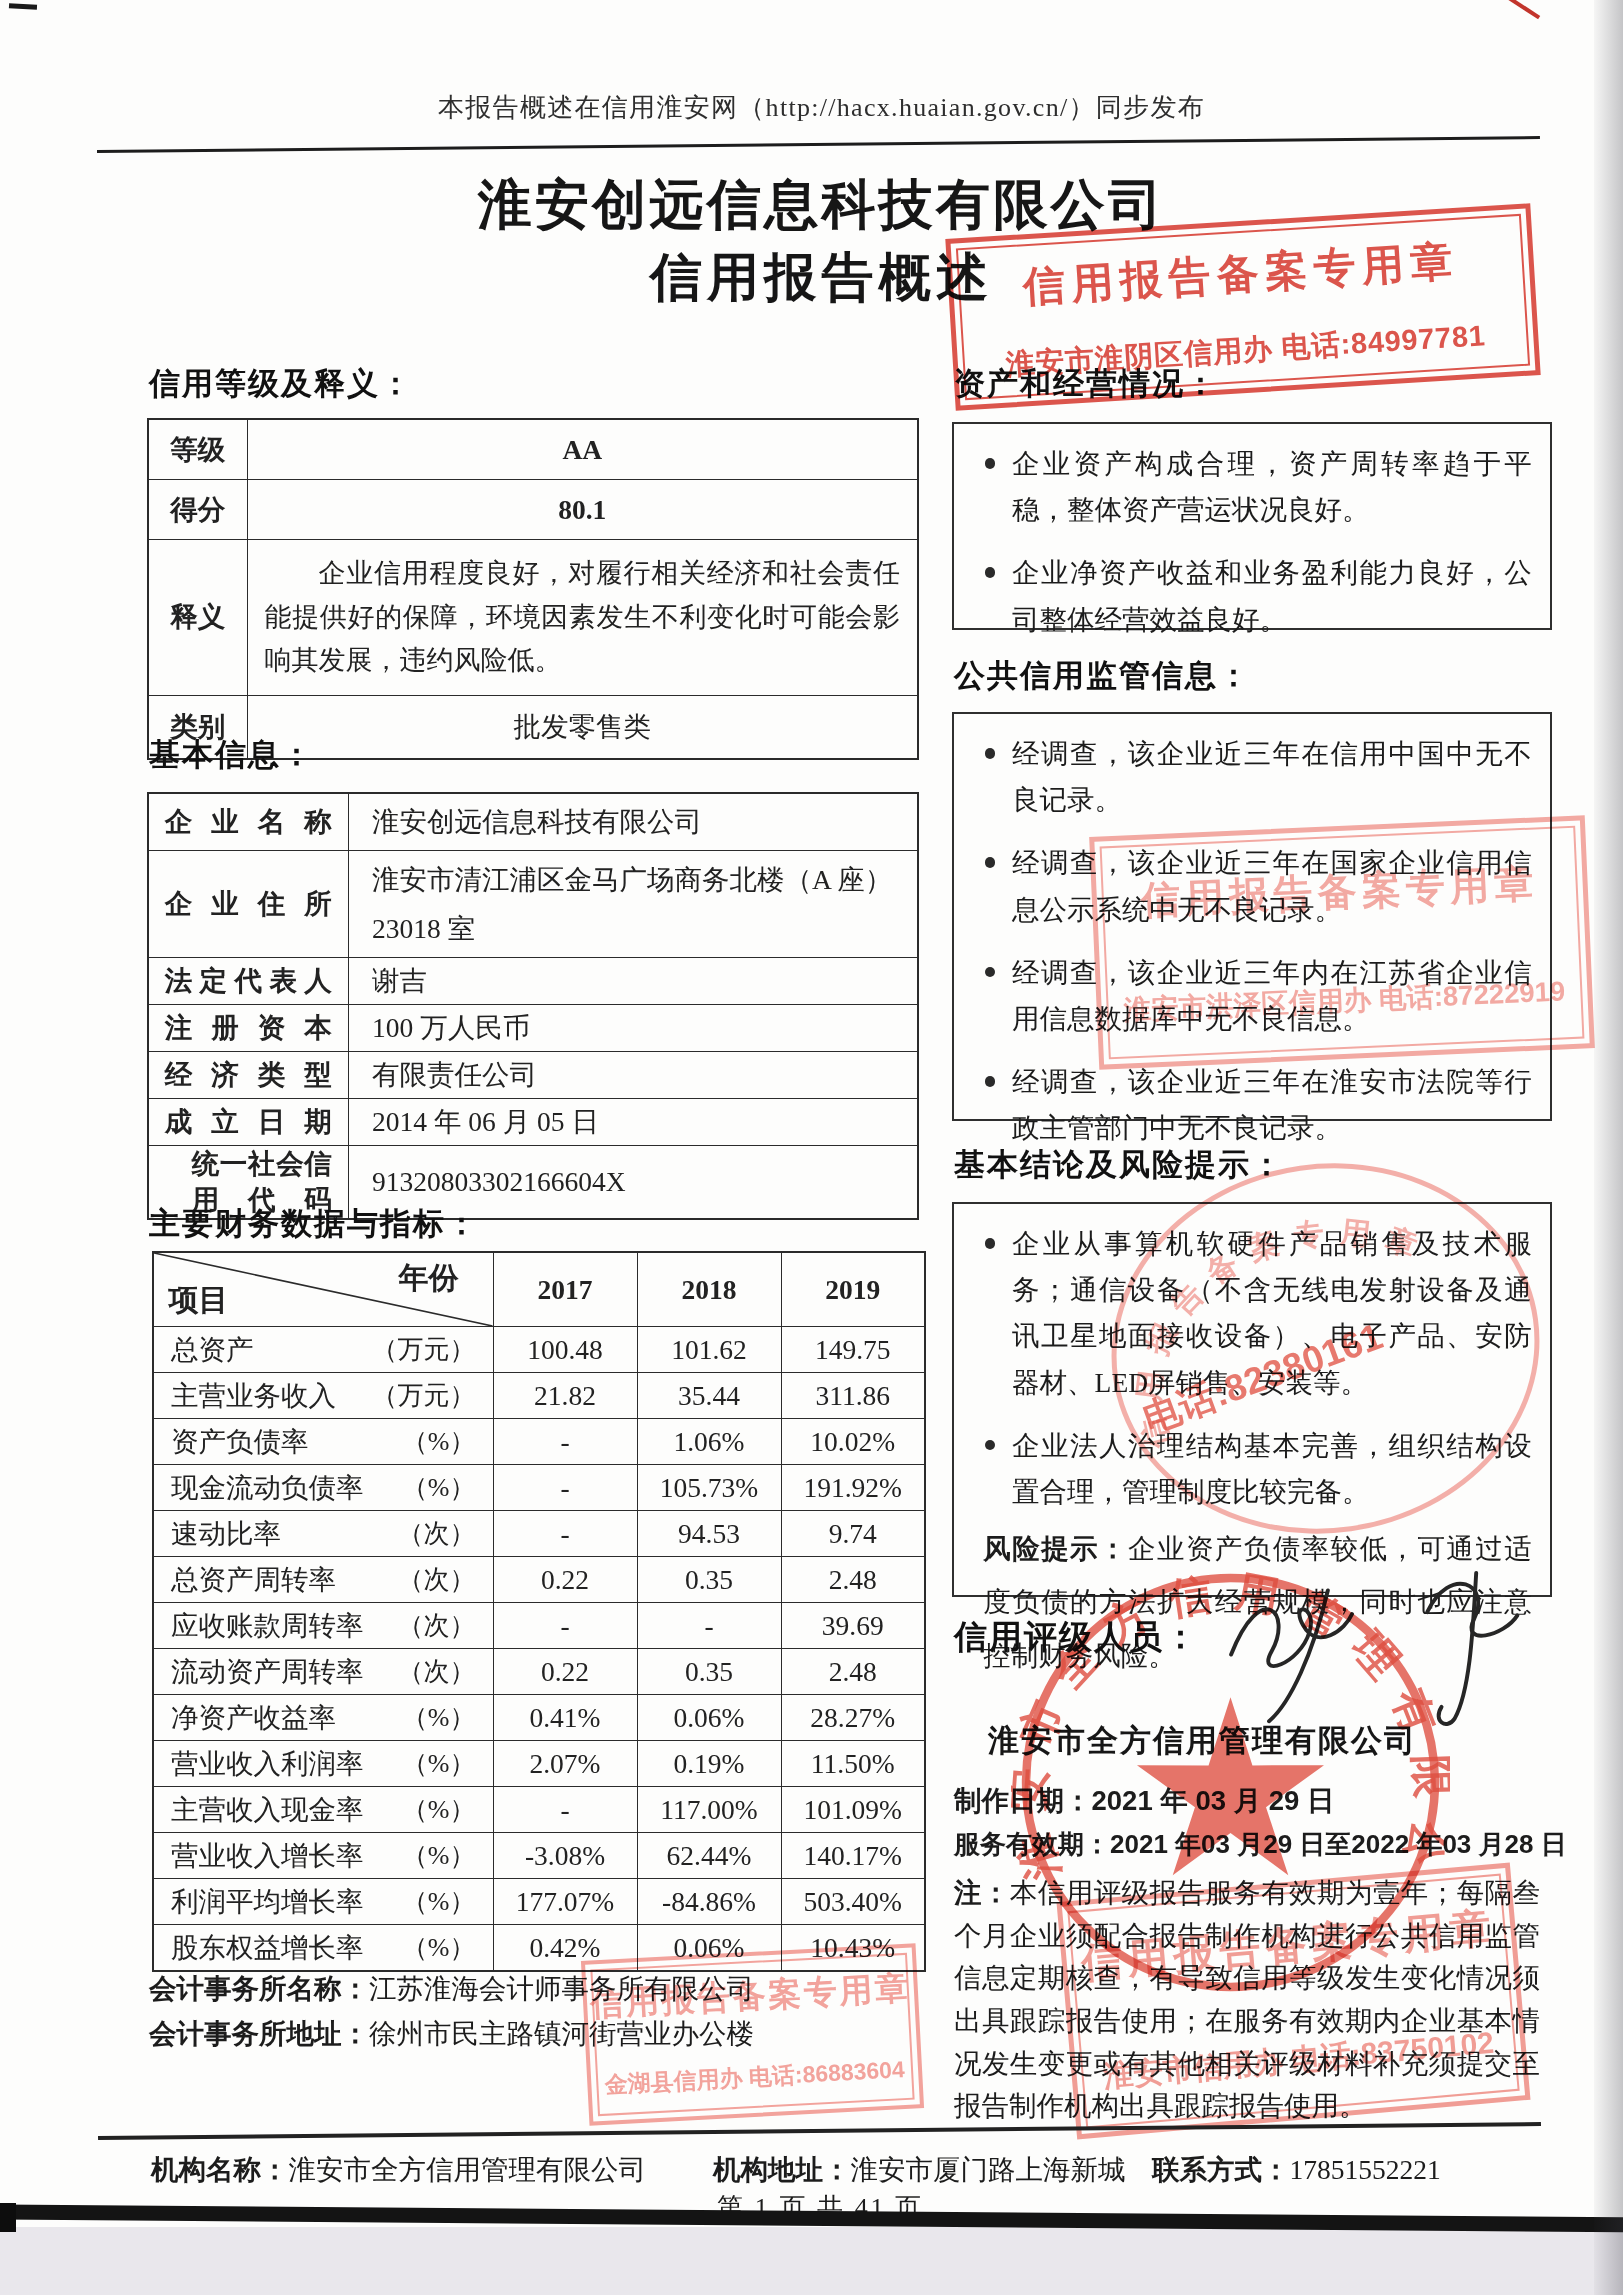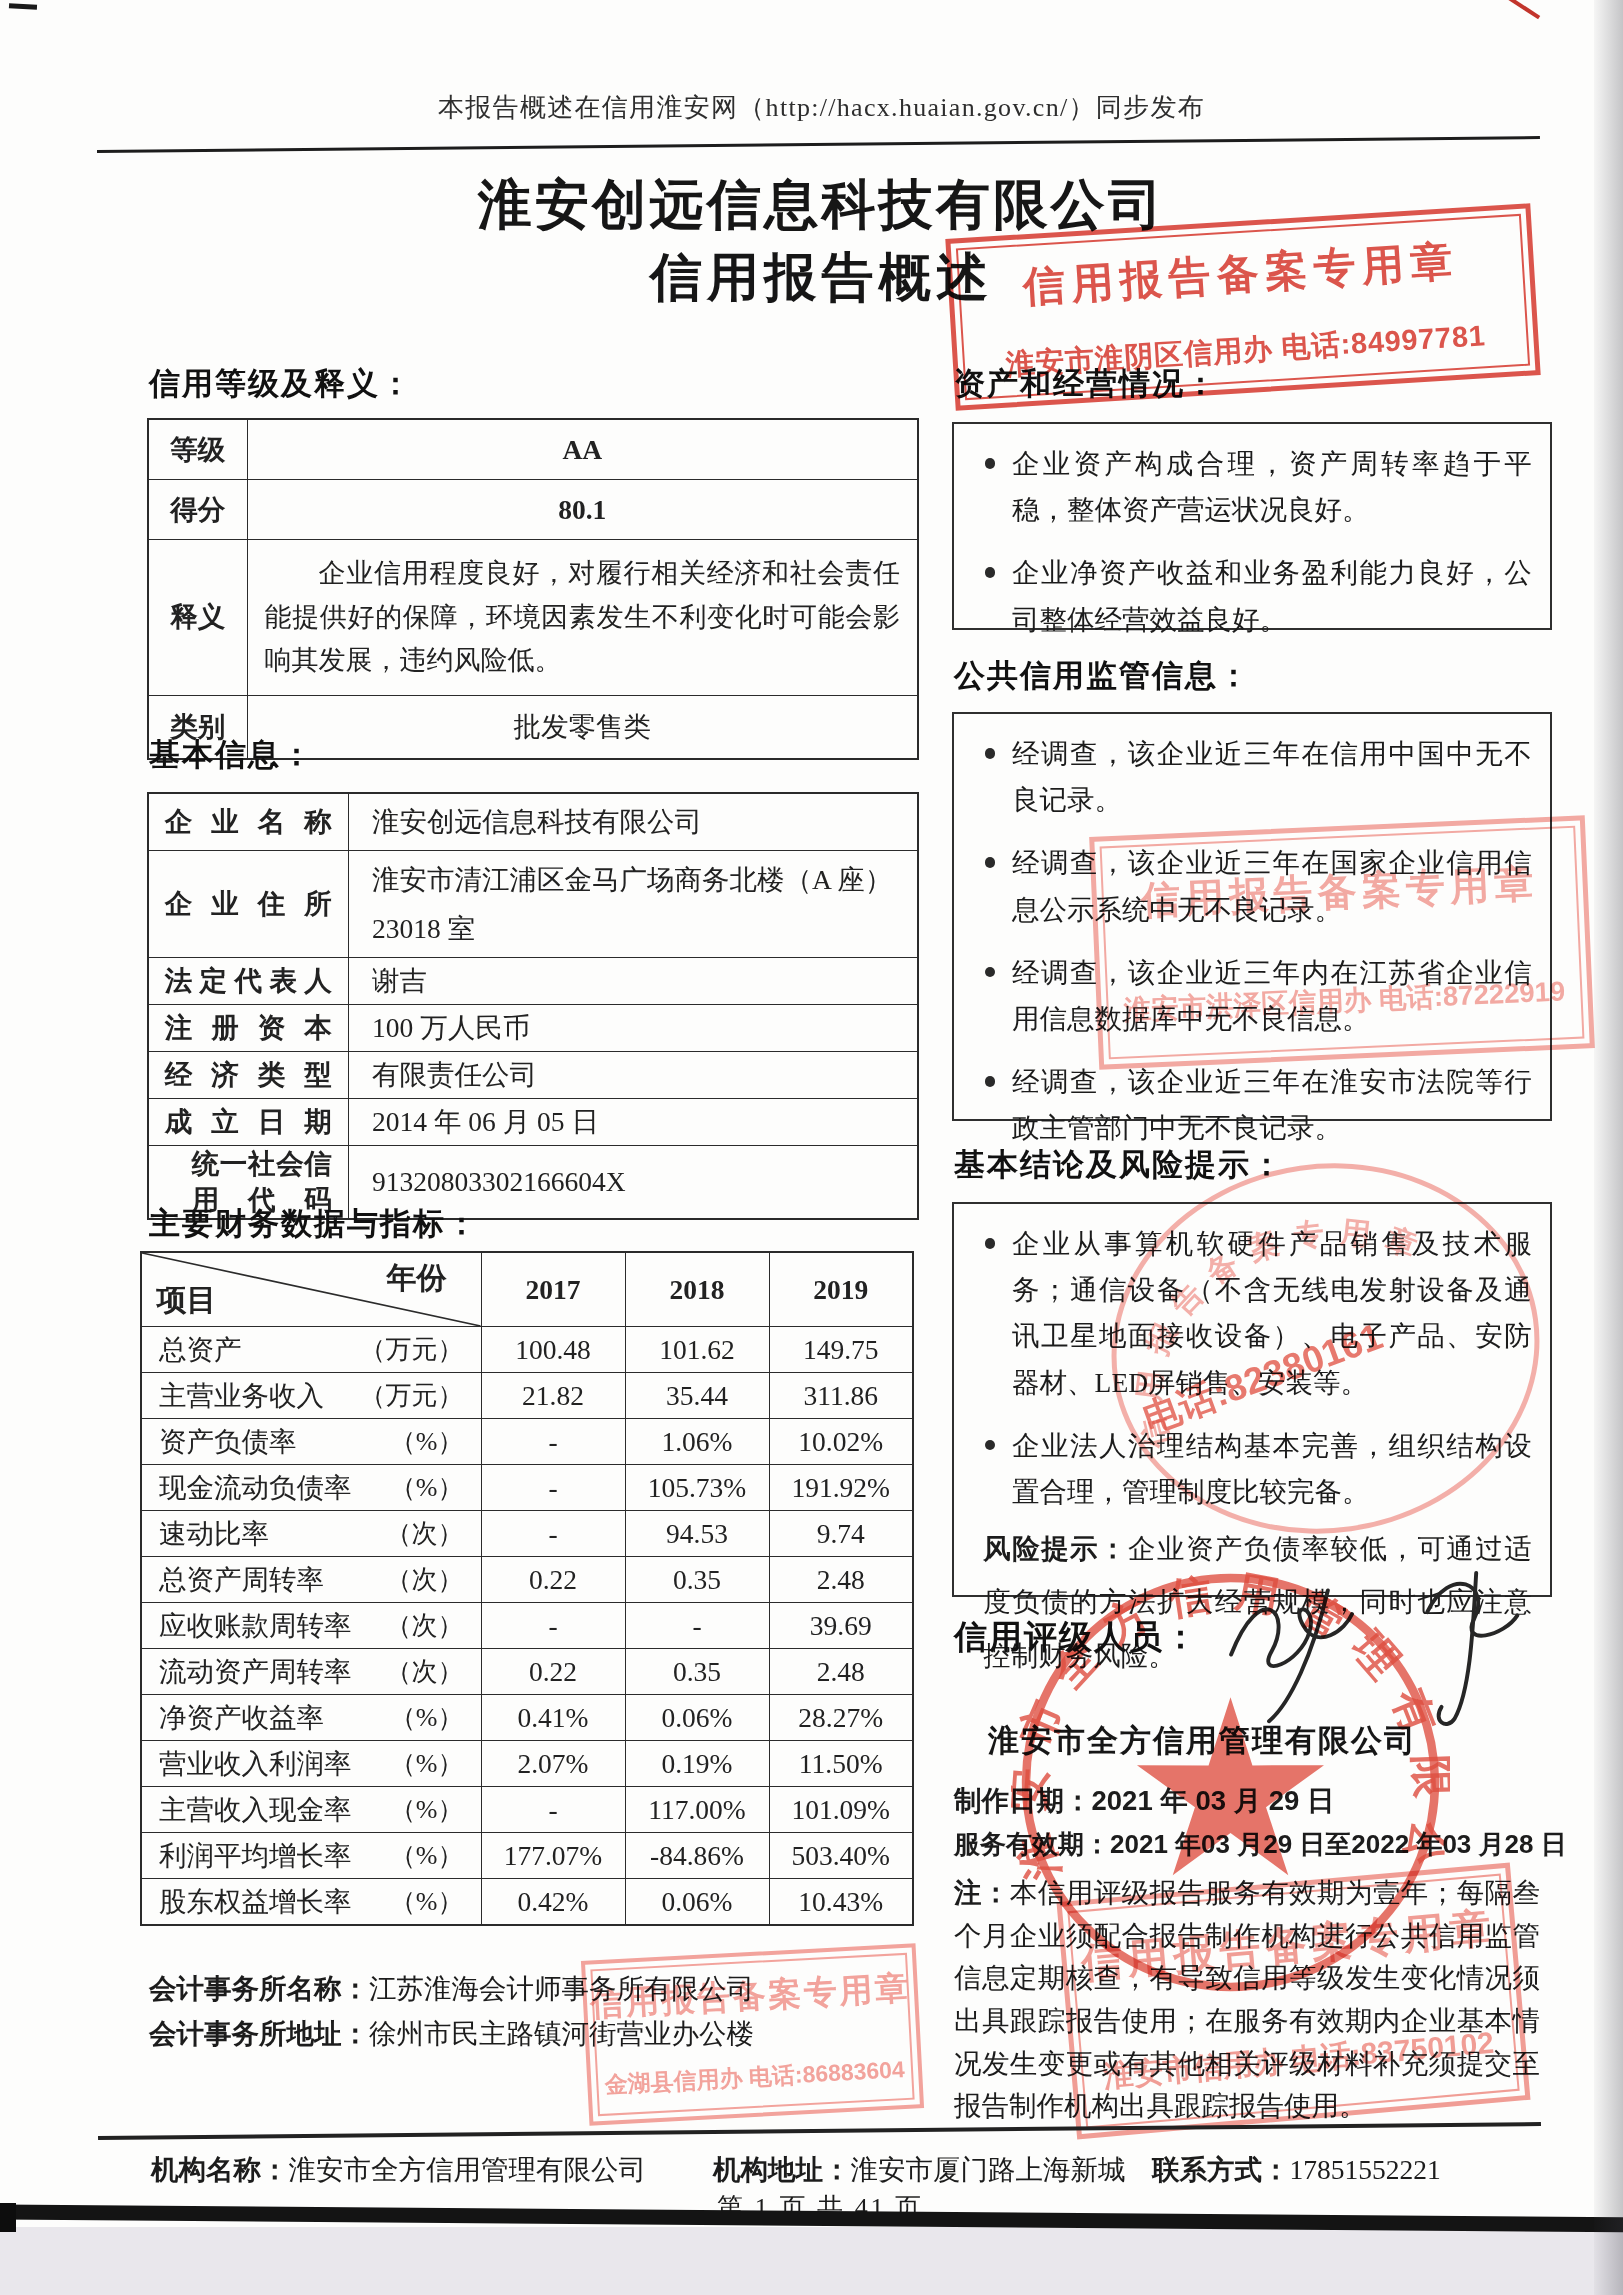--- a/index.html
+++ b/index.html
@@ -160,21 +160,21 @@
       <td class="t2lbl" style="height:50px;padding-left:27px;">
             <div>统一社会信用代码</div>
           </td>
       <td class="t2val">91320803302166604X</td>
     </tr>
   </tbody>
     </table>
 
   <div class="abs sec-title" style="left:149px;top:1203px;">主要财务数据与指标：</div>
 
-  <table class="abs dtable" style="left:140px;top:1251px;width:772px;">
+  <table class="abs dtable" style="left:152px;top:1251px;width:772px;">
     <colgroup>
         <col style="width:340px">
         <col style="width:144px">
         <col style="width:144px">
         <col style="width:144px">
       </colgroup>
     <tbody>
         <tr>
       <td class="diag">
         <svg viewBox="0 0 520 112" preserveAspectRatio="none">
@@ -304,20 +304,31 @@
               <span class="unit">（%）</span>
             </div>
           </td>
       <td class="cell-center">-</td>
       <td class="cell-center">117.00%</td>
       <td class="cell-center">101.09%</td>
     </tr>
     <tr>
       <td style="height:45px;">
             <div class="frow">
+              <span>营业收入增长率</span>
+              <span class="unit">（%）</span>
+            </div>
+          </td>
+      <td class="cell-center">-3.08%</td>
+      <td class="cell-center">62.44%</td>
+      <td class="cell-center">140.17%</td>
+    </tr>
+    <tr>
+      <td style="height:45px;">
+            <div class="frow">
               <span>利润平均增长率</span>
               <span class="unit">（%）</span>
             </div>
           </td>
       <td class="cell-center">177.07%</td>
       <td class="cell-center">-84.86%</td>
       <td class="cell-center">503.40%</td>
     </tr>
     <tr>
       <td style="height:45px;">

